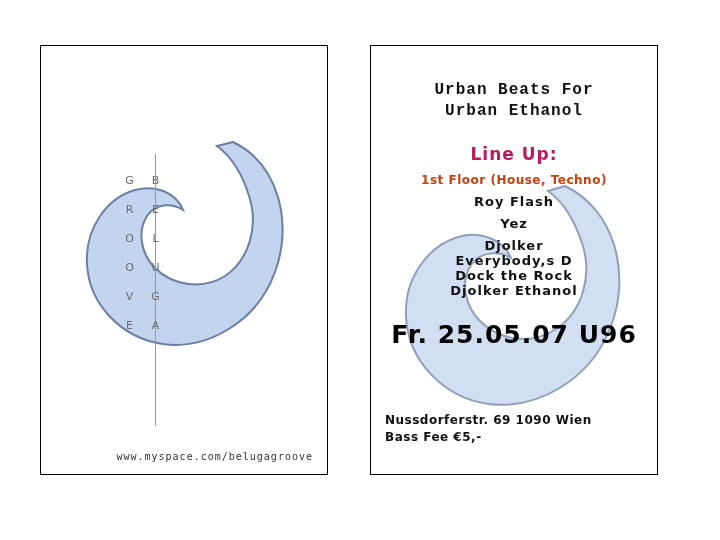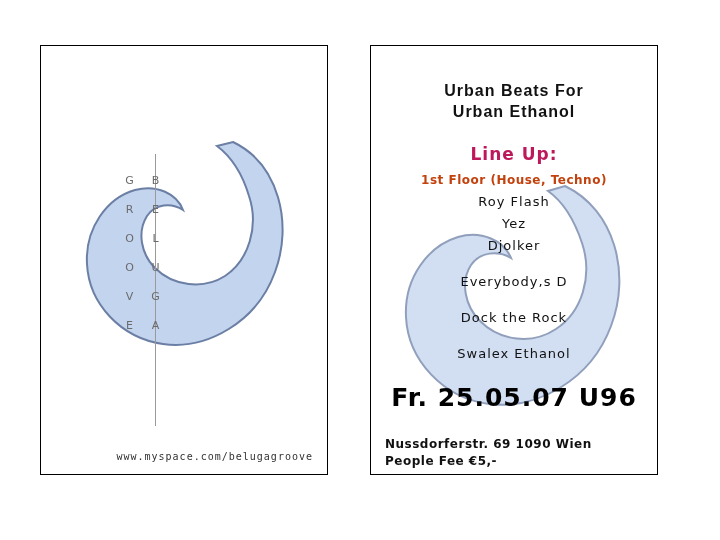--- a/index.html
+++ b/index.html
@@ -92,21 +92,21 @@
   .title-main {
     font-family: "DejaVu Sans", sans-serif;
     font-size: 22px;
     font-weight: bold;
     letter-spacing: 2px;
     color: #2f6fd0;
     line-height: 26px;
   }
   .subtitle {
     margin-top: 12px;
-    font-family: Liberation Sans, sans-serif;
+    font-family: Liberation Mono, monospace;
     font-size: 16px;
     font-weight: bold;
     letter-spacing: 1px;
     color: #111111;
     line-height: 21px;
   }
   .lineup-heading {
     margin-top: 22px;
     font-family: "DejaVu Sans", sans-serif;
     font-size: 17px;
@@ -119,37 +119,37 @@
     font-family: "DejaVu Sans", sans-serif;
     font-size: 12px;
     font-weight: bold;
     letter-spacing: 0.5px;
     color: #c2410c;
   }
   .artist {
     margin-top: 7px;
     font-family: "DejaVu Sans", sans-serif;
     font-size: 13px;
-    font-weight: normal;
+    font-weight: bold;
     letter-spacing: 1px;
     color: #111111;
   }
-  .floor-2 .artist { margin-top: 21px; }
+  .floor-2 .artist { margin-top: 0; }
   .date-line {
     margin-top: 22px;
     font-family: "DejaVu Sans", sans-serif;
     font-size: 25px;
     font-weight: bold;
     letter-spacing: 1px;
     color: #000000;
   }
   .venue-block {
     position: absolute;
     left: 14px;
-    bottom: 4px;
+    bottom: 28px;
     text-align: left;
     font-family: "DejaVu Sans", sans-serif;
     font-size: 12px;
     font-weight: bold;
     letter-spacing: 0.5px;
     color: #111111;
     line-height: 17px;
     z-index: 3;
   }
 </style>
@@ -214,25 +214,25 @@
       <div class="floor-1">
         <div class="floor-heading">1st Floor (House, Techno)</div>
         <div class="artist">Roy Flash</div>
         <div class="artist">Yez</div>
         <div class="artist">Djolker</div>
       </div>
 
       <div class="floor-2">
         <div class="artist">Everybody,s D</div>
         <div class="artist">Dock the Rock</div>
-        <div class="artist">Swalex Ethanol</div>
+        <div class="artist">Djolker Ethanol</div>
       </div>
 
       <div class="date-line">Fr. 25.05.07 U96</div>
     </div>
 
     <div class="venue-block">
       <div>Nussdorferstr. 69 1090 Wien</div>
-      <div>People Fee €5,-</div>
+      <div>Bass Fee €5,-</div>
     </div>
   </div>
 
 </div>
 
 </body></html>

